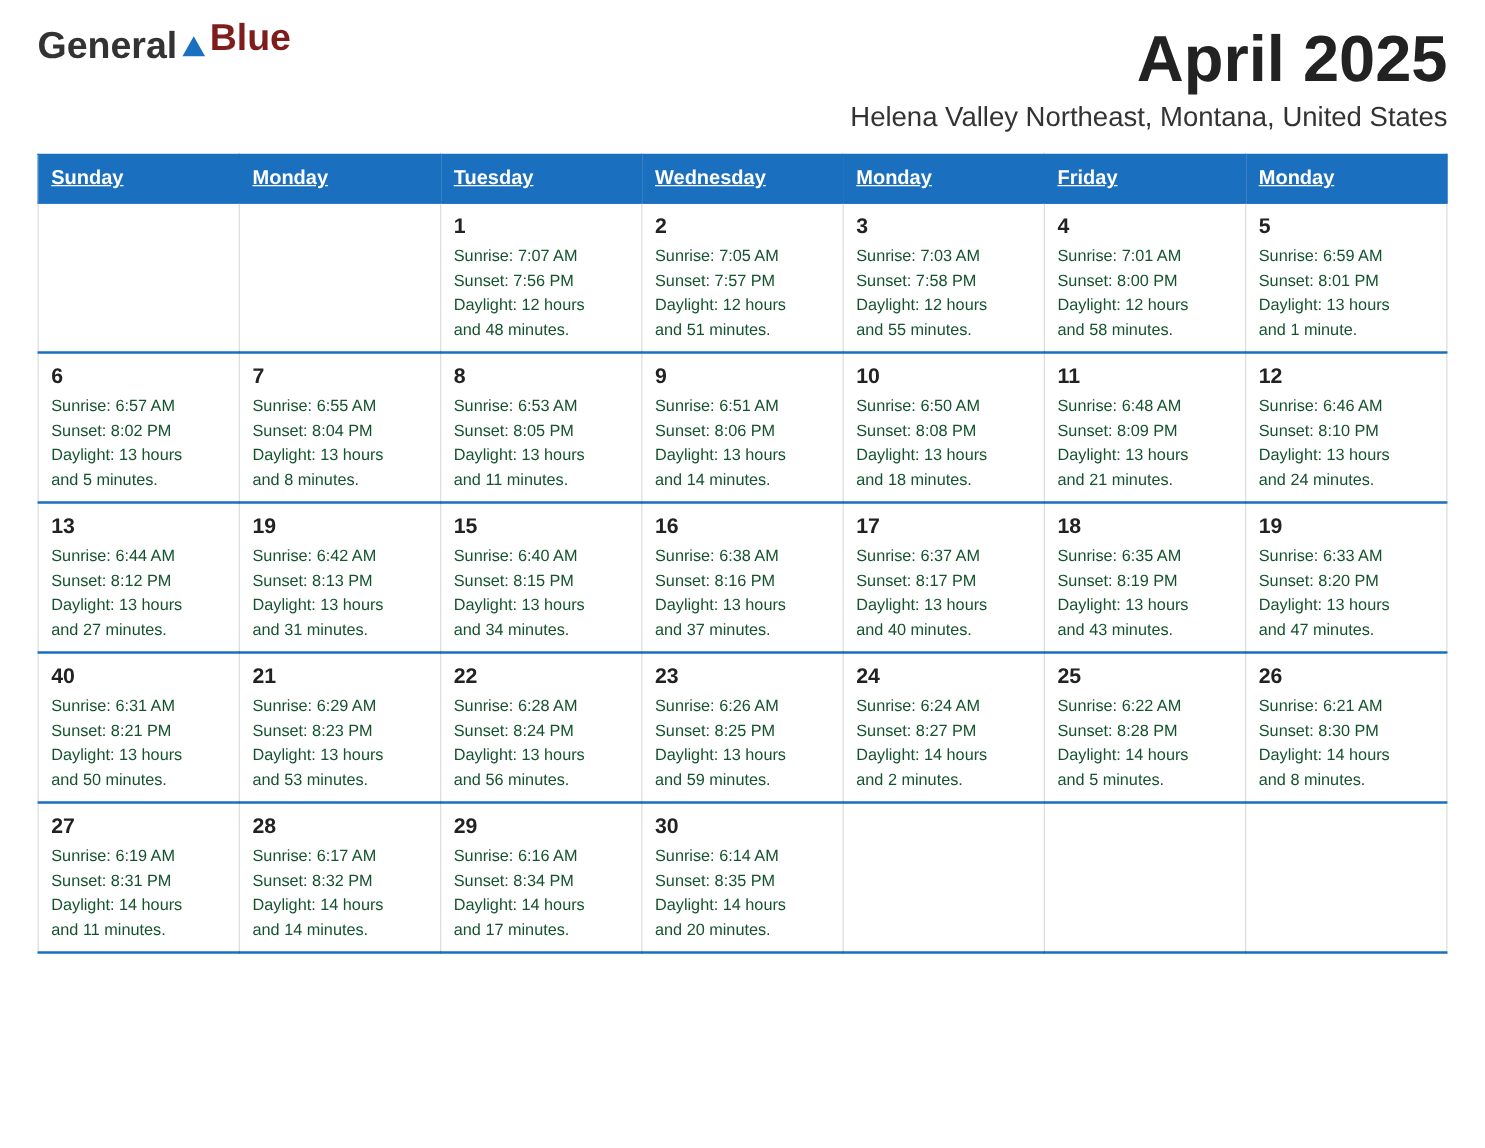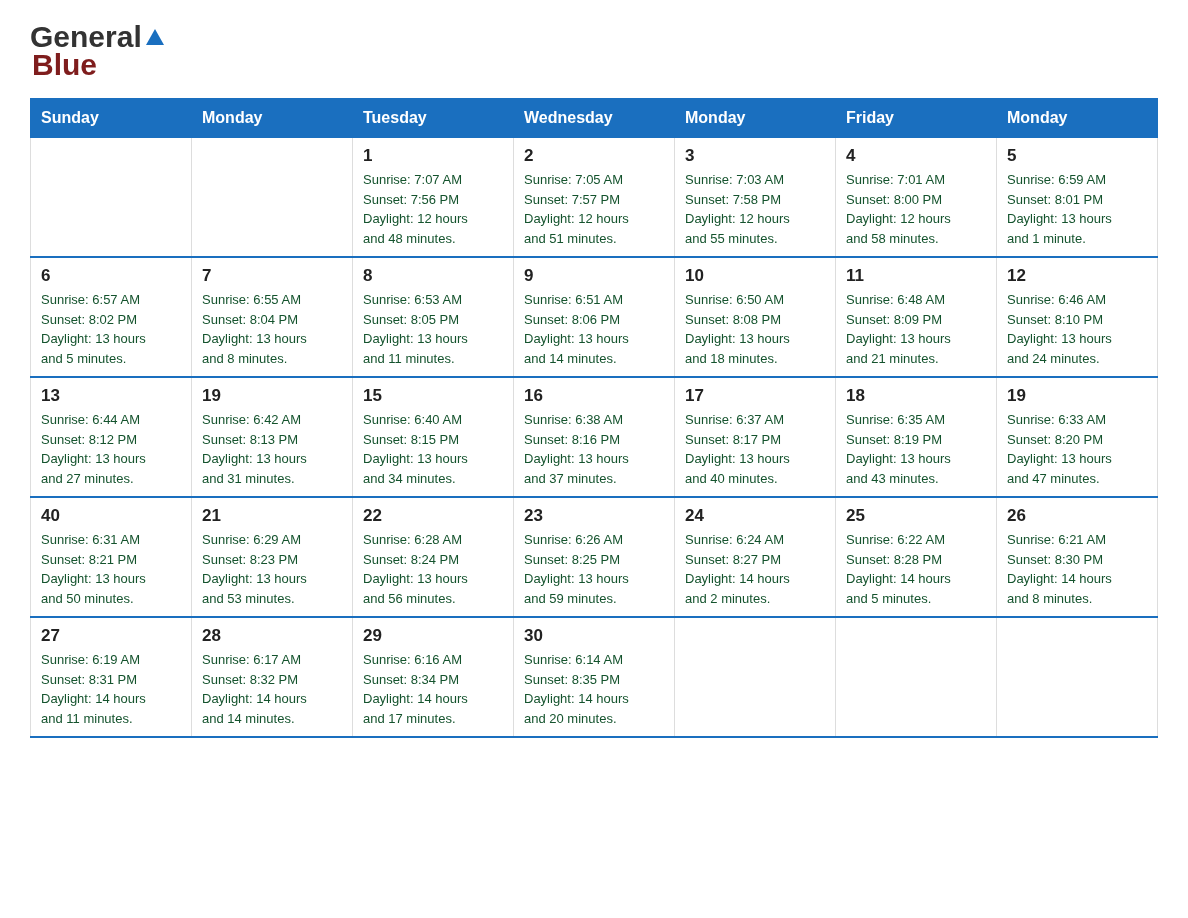--- a/index.html
+++ b/index.html
@@ -11,21 +11,21 @@
       padding: 20px 30px;
     }
     .header-area {
       display: flex;
       justify-content: space-between;
       align-items: flex-start;
       margin-bottom: 10px;
     }
     .logo-wrapper {
       display: flex;
-      flex-direction: column;
+      flex-direction: row;
     }
     .logo-line1 {
       display: flex;
       align-items: center;
     }
     .title-area {
       text-align: right;
     }
     .month-title {
       font-size: 52px;
@@ -46,20 +46,21 @@
     .calendar-table thead tr {
       background-color: #1a6fbf;
     }
     .calendar-table thead th {
       color: #fff;
       font-size: 16px;
       font-weight: bold;
       padding: 10px 10px;
       border: 1px solid #1a6fbf;
       text-align: left;
+      text-decoration: underline;
     }
     .calendar-table tbody tr {
       border-bottom: 2px solid #1a6fbf;
     }
     .calendar-table tbody td {
       vertical-align: top;
       padding: 8px 10px;
       border: 1px solid #ddd;
       border-bottom: none;
       font-size: 13px;
@@ -91,20 +92,24 @@
 
 <div class="header-area">
   <div class="logo-wrapper">
     <div class="logo-line1">
       <span style="font-size:30px;font-weight:bold;color:#333;">General</span>
       <svg width="22" height="22" viewBox="0 0 22 22" style="margin-left:2px;margin-top:2px;">
         <polygon points="2,18 11,2 20,18" fill="#1a6fbf"></polygon>
       </svg>
     </div>
     <span style="font-size:30px;font-weight:bold;color:#7f1d1d;margin-top:-6px;margin-left:2px;">Blue</span>
+  </div>
+  <div class="title-area">
+    <div class="month-title">April 2025</div>
+    <div class="location-title">Helena Valley Northeast, Montana, United States</div>
   </div>
 </div>
 
 <table class="calendar-table">
   <thead>
     <tr>
       <th>Sunday</th>
       <th>Monday</th>
       <th>Tuesday</th>
       <th>Wednesday</th>

